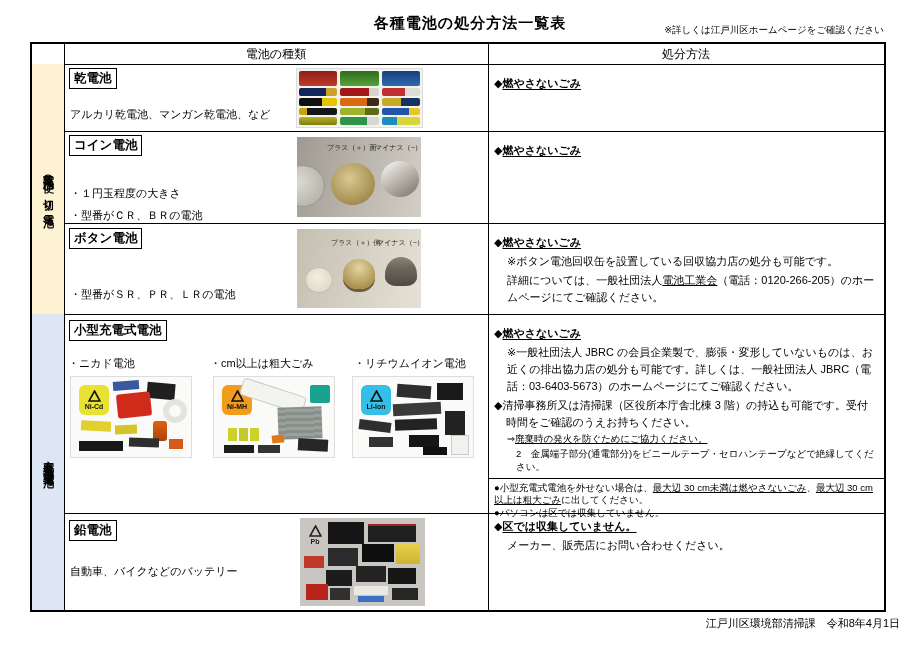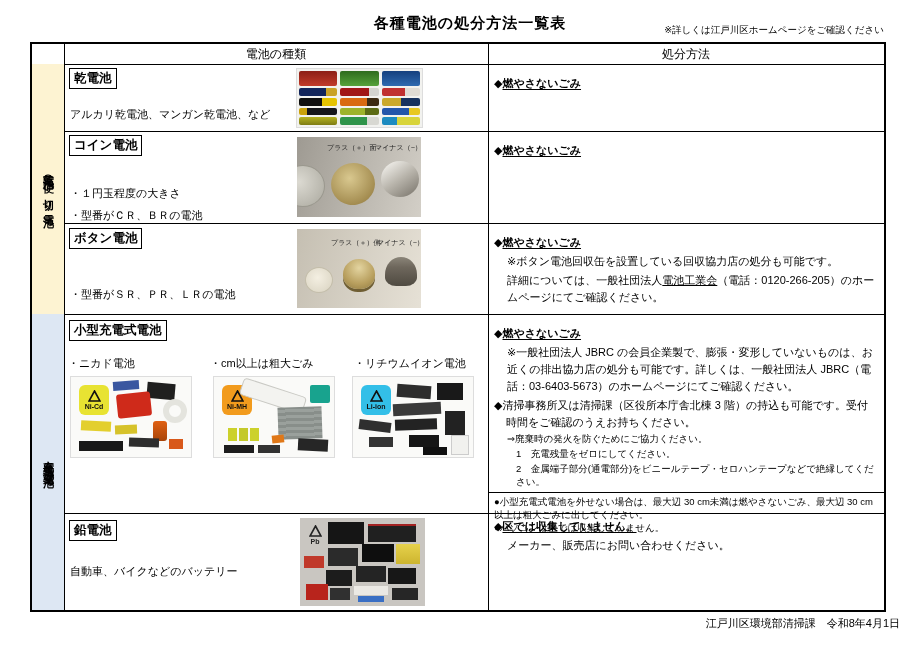--- a/index.html
+++ b/index.html
@@ -27,21 +27,21 @@
   .sublabel{position:absolute;font-size:11px;white-space:nowrap;}
   
   .m-line{font-size:11px;margin:8px 0 3px 0;}
   .m-line .dia{font-weight:bold;}
   .m-line .u{font-weight:bold;text-decoration:underline;text-underline-offset:2px;}
   .m-body{font-size:11px;line-height:1.55;padding-left:13px;margin:0 0 2px 0;}
   .m-par{font-size:11px;line-height:1.55;margin:0 0 2px 0;text-indent:-12px;padding-left:12px;}
   .sm{font-size:9.5px;line-height:1.35;margin:0;}
   .sm-ind{padding-left:13px;}
   .sm-step{padding-left:22px;margin-top:2px;}
-  .sm .us{text-underline-offset:1px;}
+  .sm .us{text-decoration:underline;text-underline-offset:1px;}
   .rule{border-top:1px solid #000;margin:4px -6px 3px -6px;height:0;}
   .c2pad{padding:4px 6px;}
   
   .photo{position:absolute;overflow:hidden;box-sizing:border-box;}
   .r{position:absolute;}
   
   .p1{background:#f2f2ef;border:1px solid #ddd;display:flex;gap:3px;padding:2px;}
   .p1 .pcol{flex:1;display:flex;flex-direction:column;gap:2px;}
   .p1 .bb{height:16px;border-radius:2px;}
   .p1 .sb{height:8px;border-radius:2px;}
@@ -221,21 +221,20 @@
         <div class="r" style="left:98px;top:58px;width:16px;height:18px;background:#f1f1ee;border:1px solid #cccccc;"></div>
         <div class="r" style="left:70px;bottom:2px;width:24px;height:8px;background:#101010;"></div>
       </div>
     </div>
 
     <div class="cell c2pad" style="left:456px;top:270px;width:396px;height:199px;">
       <p class="m-line"><span class="dia">◆</span><span class="u">燃やさないごみ</span></p>
       <p class="m-body">※一般社団法人 JBRC の会員企業製で、膨張・変形していないものは、お近くの排出協力店の処分も可能です。詳しくは、一般社団法人 JBRC（電話：03-6403-5673）のホームページにてご確認ください。</p>
       <p class="m-par">◆清掃事務所又は清掃課（区役所本庁舎北棟 3 階）の持込も可能です。受付時間をご確認のうえお持ちください。</p>
       <p class="sm sm-ind"><span>⇒</span><span class="us">廃棄時の発火を防ぐためにご協力ください。</span></p>
-      <p class="sm sm-step">1　充電残量をゼロにしてください。</p>
       <p class="sm sm-step">2　金属端子部分(通電部分)をビニールテープ・セロハンテープなどで絶縁してください。</p>
       <div class="rule"></div>
       <p class="sm"><span>●小型充電式電池を外せない場合は、</span><span class="us">最大辺 30 cm未満は燃やさないごみ</span><span>、</span><span class="us">最大辺 30 cm以上は粗大ごみ</span><span>に出してください。</span></p>
       <p class="sm">●パソコンは区では収集していません。</p>
     </div>
 
     <div class="cell c2pad" style="left:456px;top:469px;width:396px;height:97px;">
       <p class="m-line" style="margin-top:2px;"><span class="dia">◆</span><span class="u">区では収集していません。</span></p>
       <p class="m-body">メーカー、販売店にお問い合わせください。</p>
     </div>

